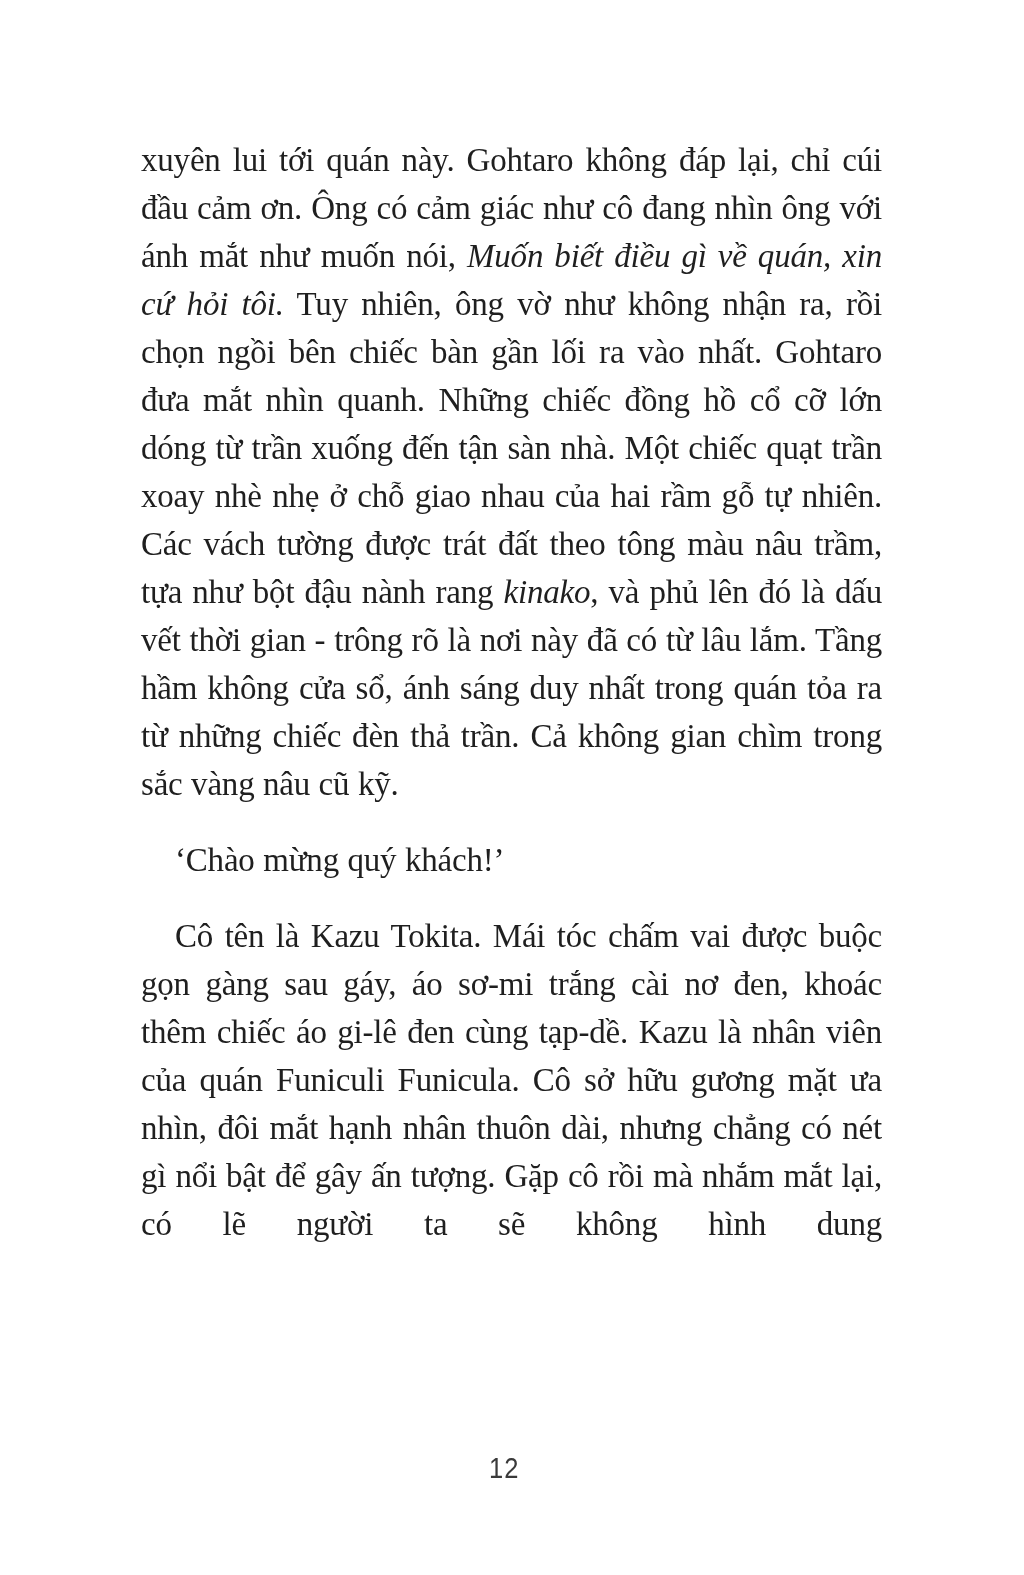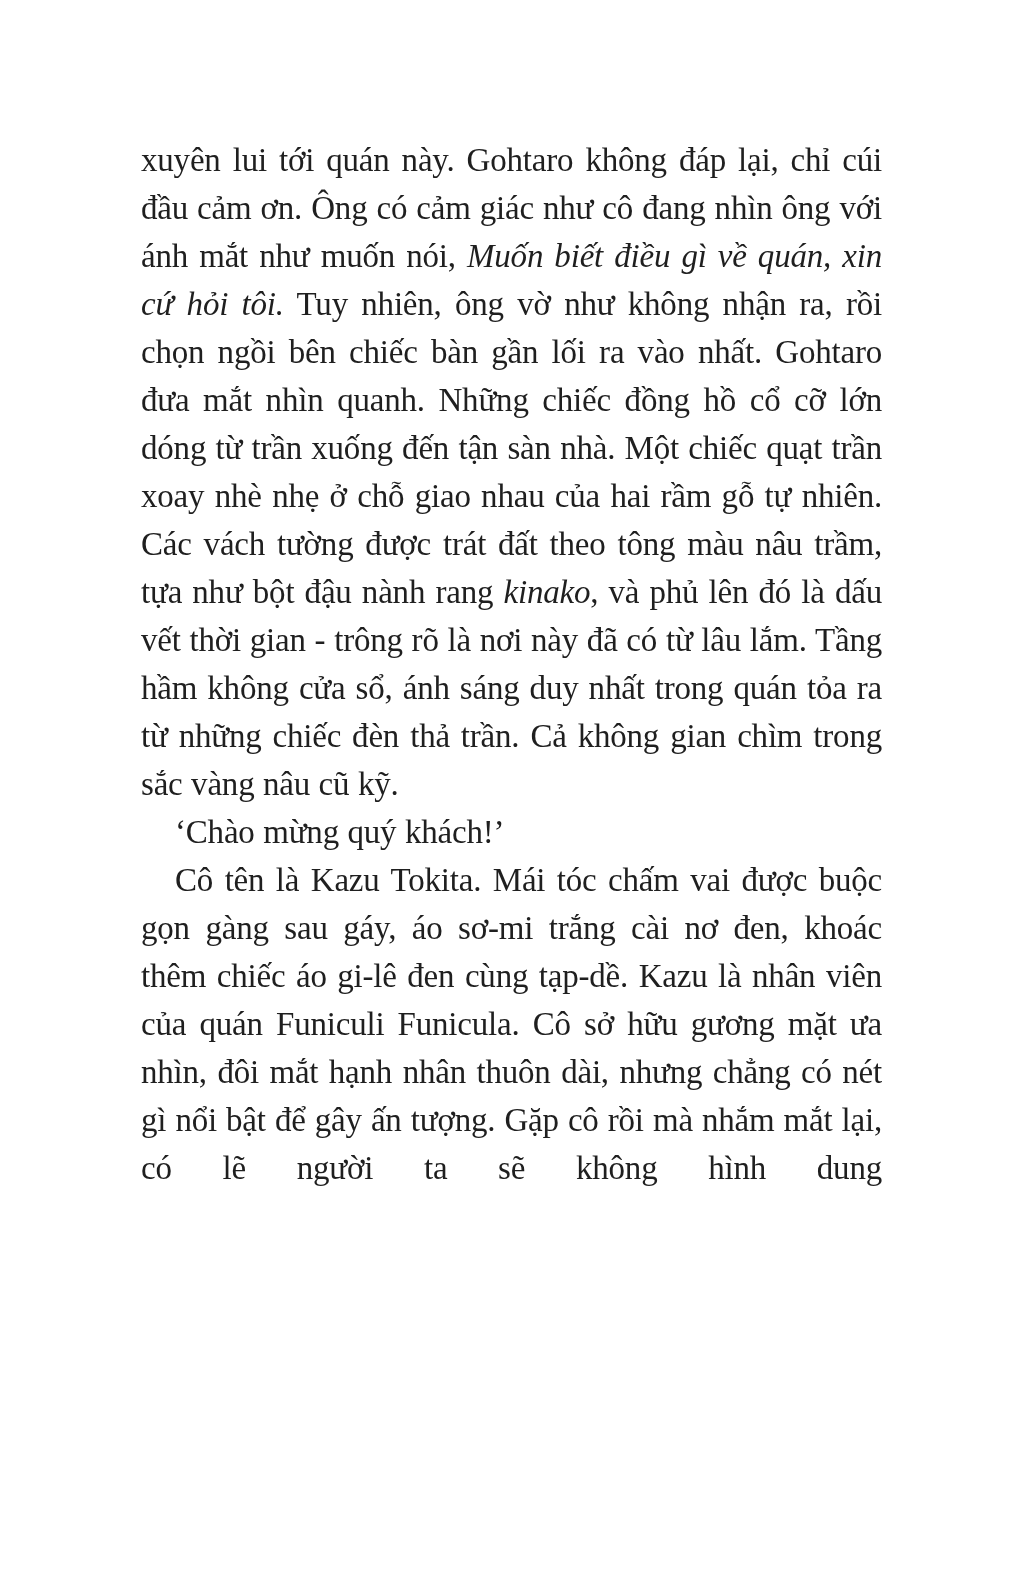--- a/index.html
+++ b/index.html
@@ -27,20 +27,21 @@
     letter-spacing: -0.2px;
     word-spacing: 0.5px;
     hyphens: none;
   }
   .para {
     margin: 0;
     padding: 0;
   }
   .para.indent {
     text-indent: 34px;
+    margin-top: 28px;
   }
   
   .para.fill-last {
     text-align-last: justify;
   }
   .italic {
     font-style: italic;
   }
   .page-footer {
     position: absolute;
@@ -61,13 +62,16 @@
 </style>
 </head>
 <body>
 
 <div class="page">
   <main class="text-block">
       <p class="para"><span>xuyên lui tới quán này. Gohtaro không đáp lại, chỉ cúi đầu cảm ơn. Ông có cảm giác như cô đang nhìn ông với ánh mắt như muốn nói, </span><span class="italic">Muốn biết điều gì về quán, xin cứ hỏi tôi.</span><span> Tuy nhiên, ông vờ như không nhận ra, rồi chọn ngồi bên chiếc bàn gần lối ra vào nhất. Gohtaro đưa mắt nhìn quanh. Những chiếc đồng hồ cổ cỡ lớn dóng từ trần xuống đến tận sàn nhà. Một chiếc quạt trần xoay nhè nhẹ ở chỗ giao nhau của hai rầm gỗ tự nhiên. Các vách tường được trát đất theo tông màu nâu trầm, tựa như bột đậu nành rang </span><span class="italic">kinako</span><span>, và phủ lên đó là dấu vết thời gian - trông rõ là nơi này đã có từ lâu lắm. Tầng hầm không cửa sổ, ánh sáng duy nhất trong quán tỏa ra từ những chiếc đèn thả trần. Cả không gian chìm trong sắc vàng nâu cũ kỹ.</span></p>
       <p class="para indent"><span>‘Chào mừng quý khách!’</span></p>
       <p class="para indent fill-last"><span>Cô tên là Kazu Tokita. Mái tóc chấm vai được buộc gọn gàng sau gáy, áo sơ-mi trắng cài nơ đen, khoác thêm chiếc áo gi-lê đen cùng tạp-dề. Kazu là nhân viên của quán Funiculi Funicula. Cô sở hữu gương mặt ưa nhìn, đôi mắt hạnh nhân thuôn dài, nhưng chẳng có nét gì nổi bật để gây ấn tượng. Gặp cô rồi mà nhắm mắt lại, có lẽ người ta sẽ không hình dung</span></p>
     </main>
+  <footer class="page-footer">
+    <span class="page-number">12</span>
+  </footer>
 </div>
 
 </body></html>

